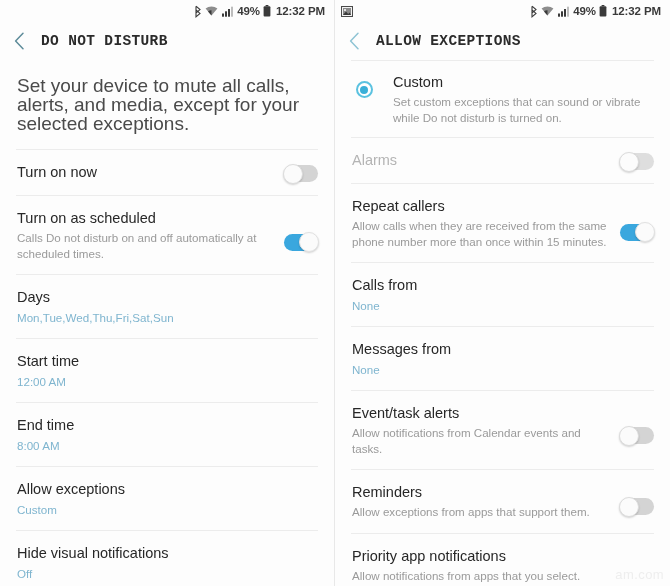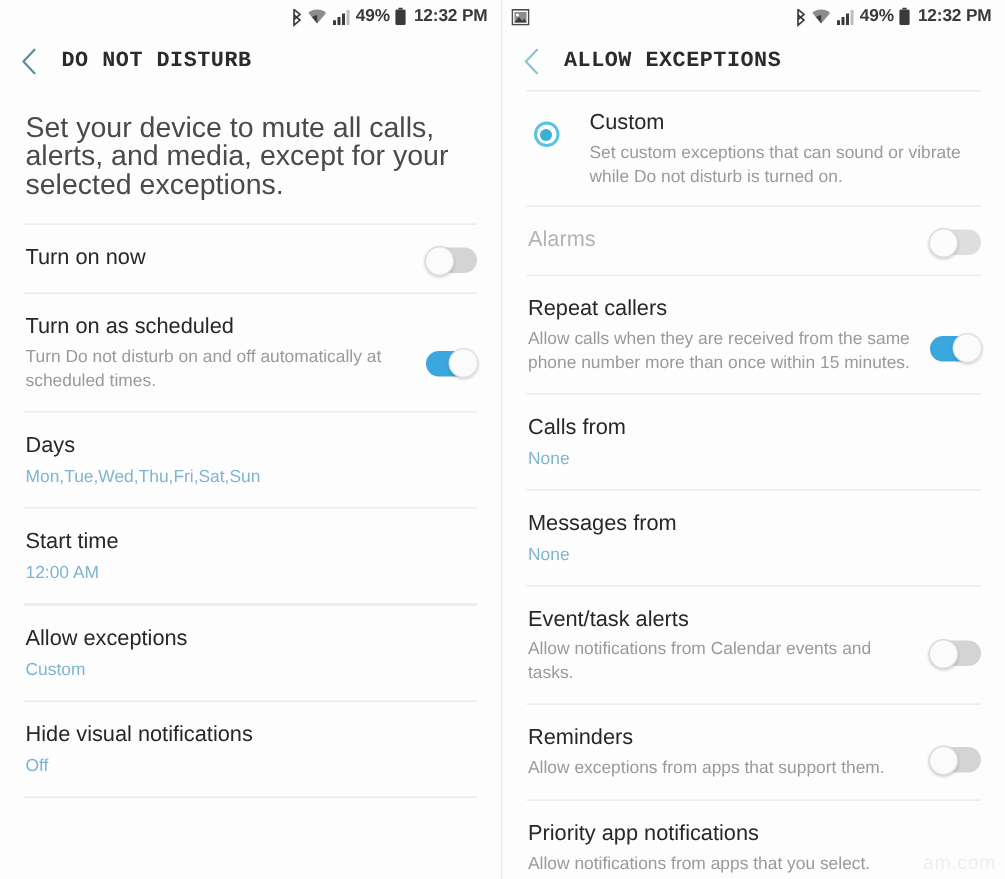--- a/index.html
+++ b/index.html
@@ -209,21 +209,21 @@
         </div>
         <div class="toggle">
             <div class="knob"></div>
           </div>
       </div>
       <div class="divider"></div>
 
       <div class="row">
         <div class="row-texts">
           <div class="row-title">Turn on as scheduled</div>
-          <div class="row-sub">Turn Do not disturb on and off automatically at scheduled times.</div>
+          <div class="row-sub">Calls Do not disturb on and off automatically at scheduled times.</div>
         </div>
         <div class="toggle on" style="margin-top:14px;">
             <div class="knob"></div>
           </div>
       </div>
       <div class="divider"></div>
 
       <div class="row">
         <div class="row-texts">
           <div class="row-title">Days</div>
@@ -233,20 +233,26 @@
       <div class="divider"></div>
 
       <div class="row">
         <div class="row-texts">
           <div class="row-title">Start time</div>
           <div class="row-value">12:00 AM</div>
         </div>
       </div>
       <div class="divider"></div>
 
+      <div class="row">
+        <div class="row-texts">
+          <div class="row-title">End time</div>
+          <div class="row-value">8:00 AM</div>
+        </div>
+      </div>
       <div class="divider"></div>
 
       <div class="row">
         <div class="row-texts">
           <div class="row-title">Allow exceptions</div>
           <div class="row-value">Custom</div>
         </div>
       </div>
       <div class="divider"></div>
 

